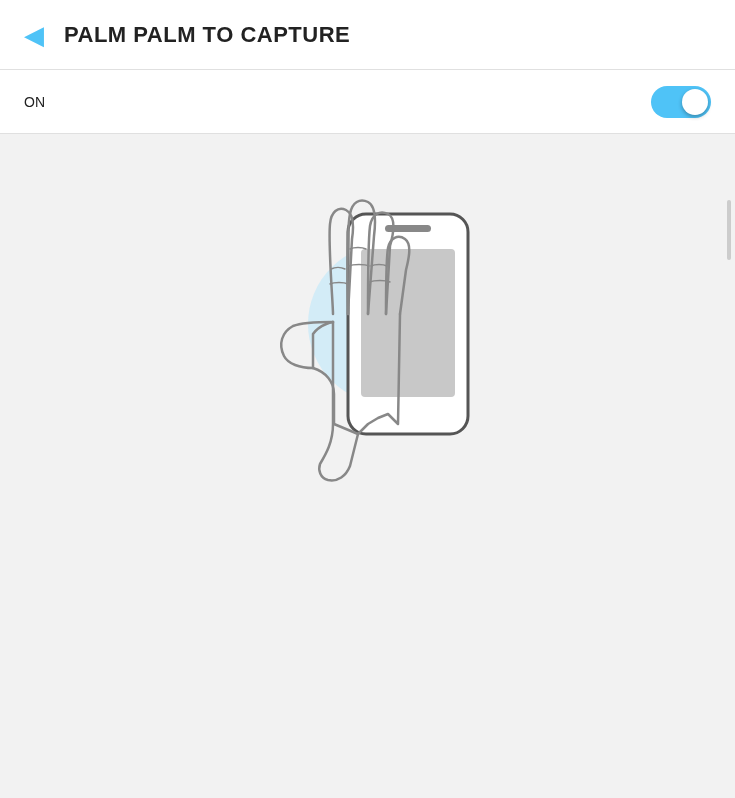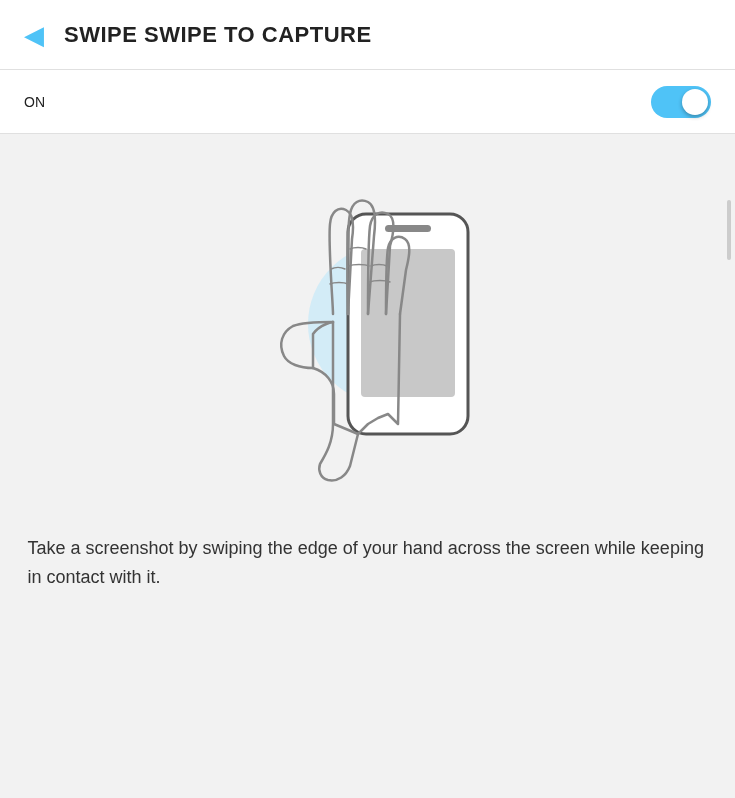--- a/index.html
+++ b/index.html
@@ -154,21 +154,21 @@
       height: 60px;
       background-color: #cccccc;
       border-radius: 2px;
     }
   </style>
 </head>
 <body>
 
 <div class="header">
   <span class="back-btn">◀</span>
-  <span class="header-title">SWIPE SWIPE TO CAPTURE</span>
+  <span class="header-title">PALM PALM TO CAPTURE</span>
 </div>
 
 <div class="toggle-row">
   <span class="toggle-label">ON</span>
   <div class="toggle-switch">
     <div class="toggle-track"></div>
     <div class="toggle-thumb"></div>
   </div>
 </div>
 
@@ -221,17 +221,16 @@
       </g>
 
       <g fill="none" stroke="#888888" stroke-width="1.5" stroke-linecap="round">
         <path d="M133 92 C137 90 145 90 149 92"></path>
         <path d="M132 108 C136 106 148 106 152 108"></path>
       </g>
     </svg>
 
   </div>
 
-  <p class="description">Take a screenshot by swiping the edge of your hand across the screen while keeping in contact with it.</p>
 
 </div>
 
 <div class="scrollbar"></div>
 
 </body></html>

